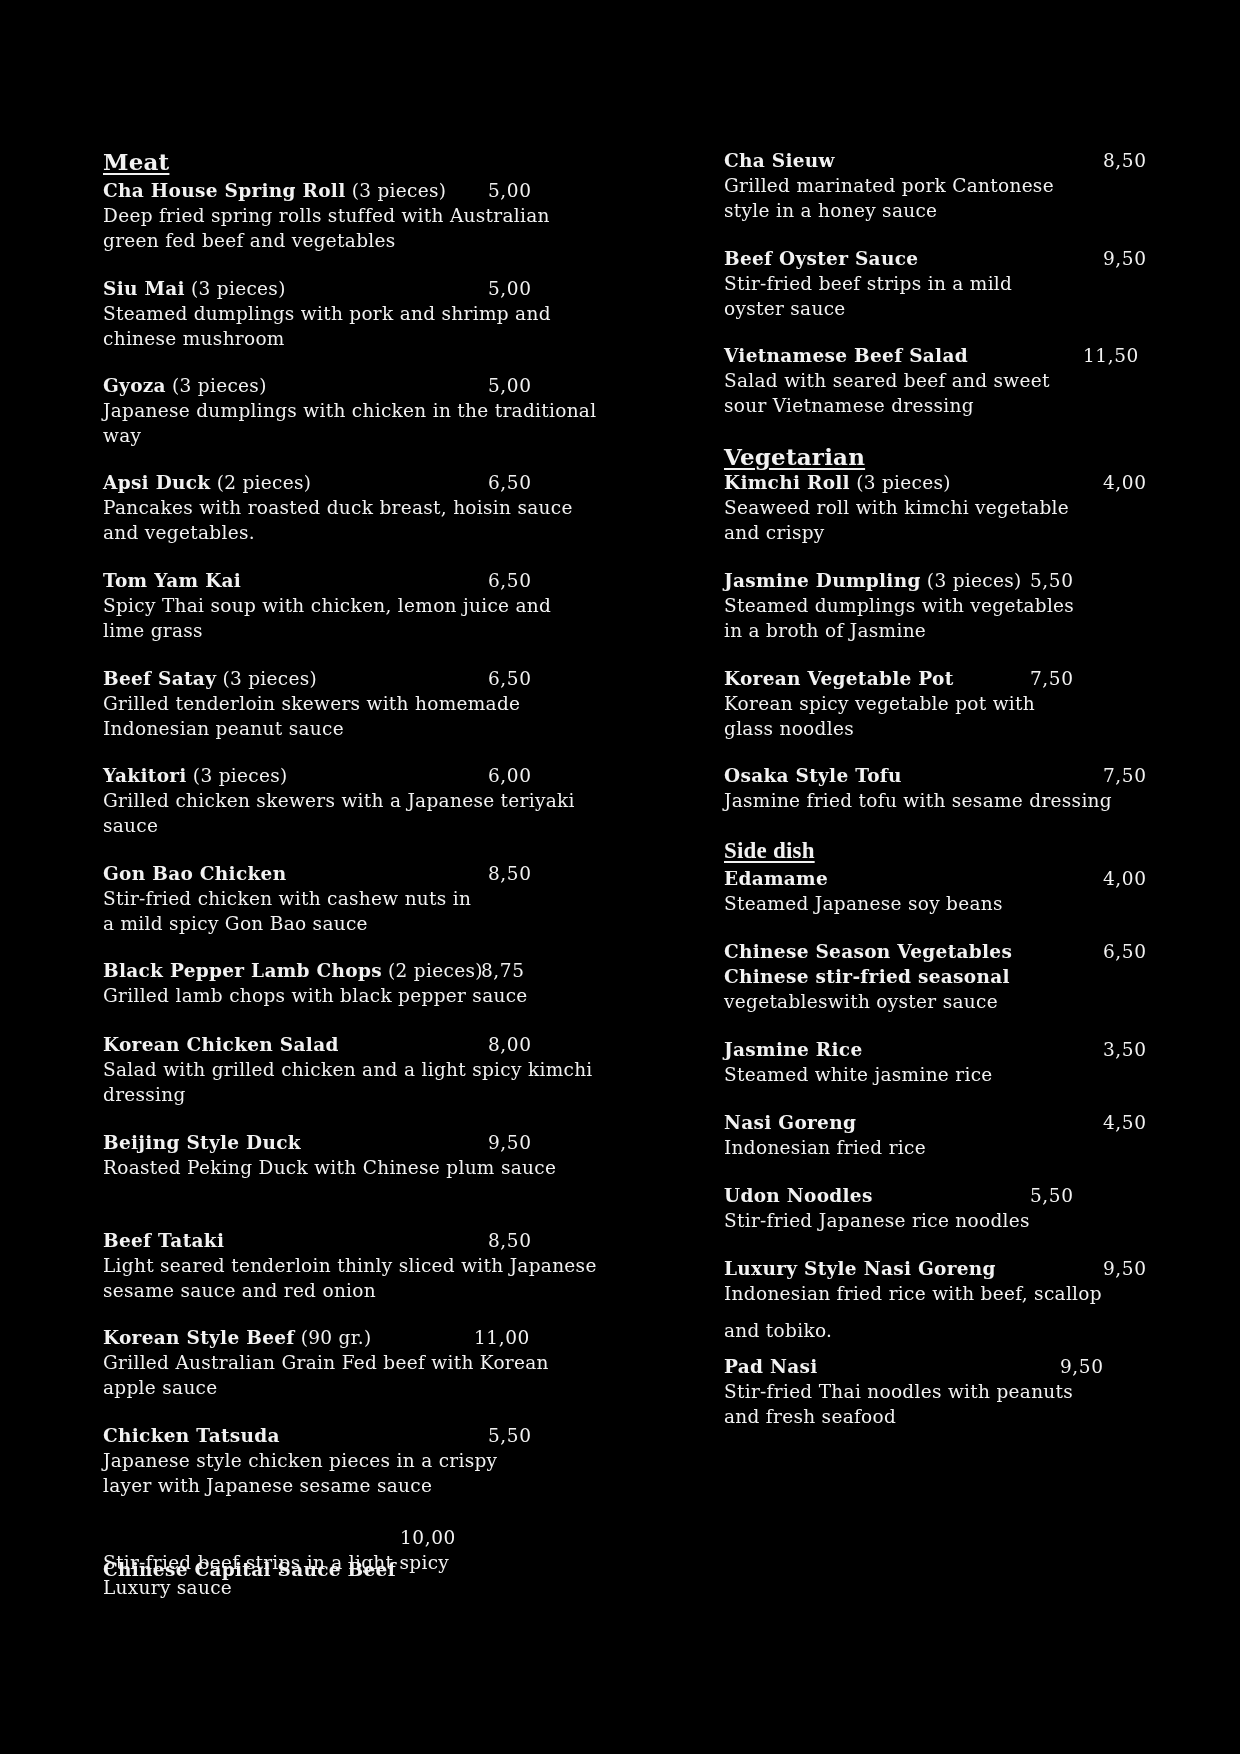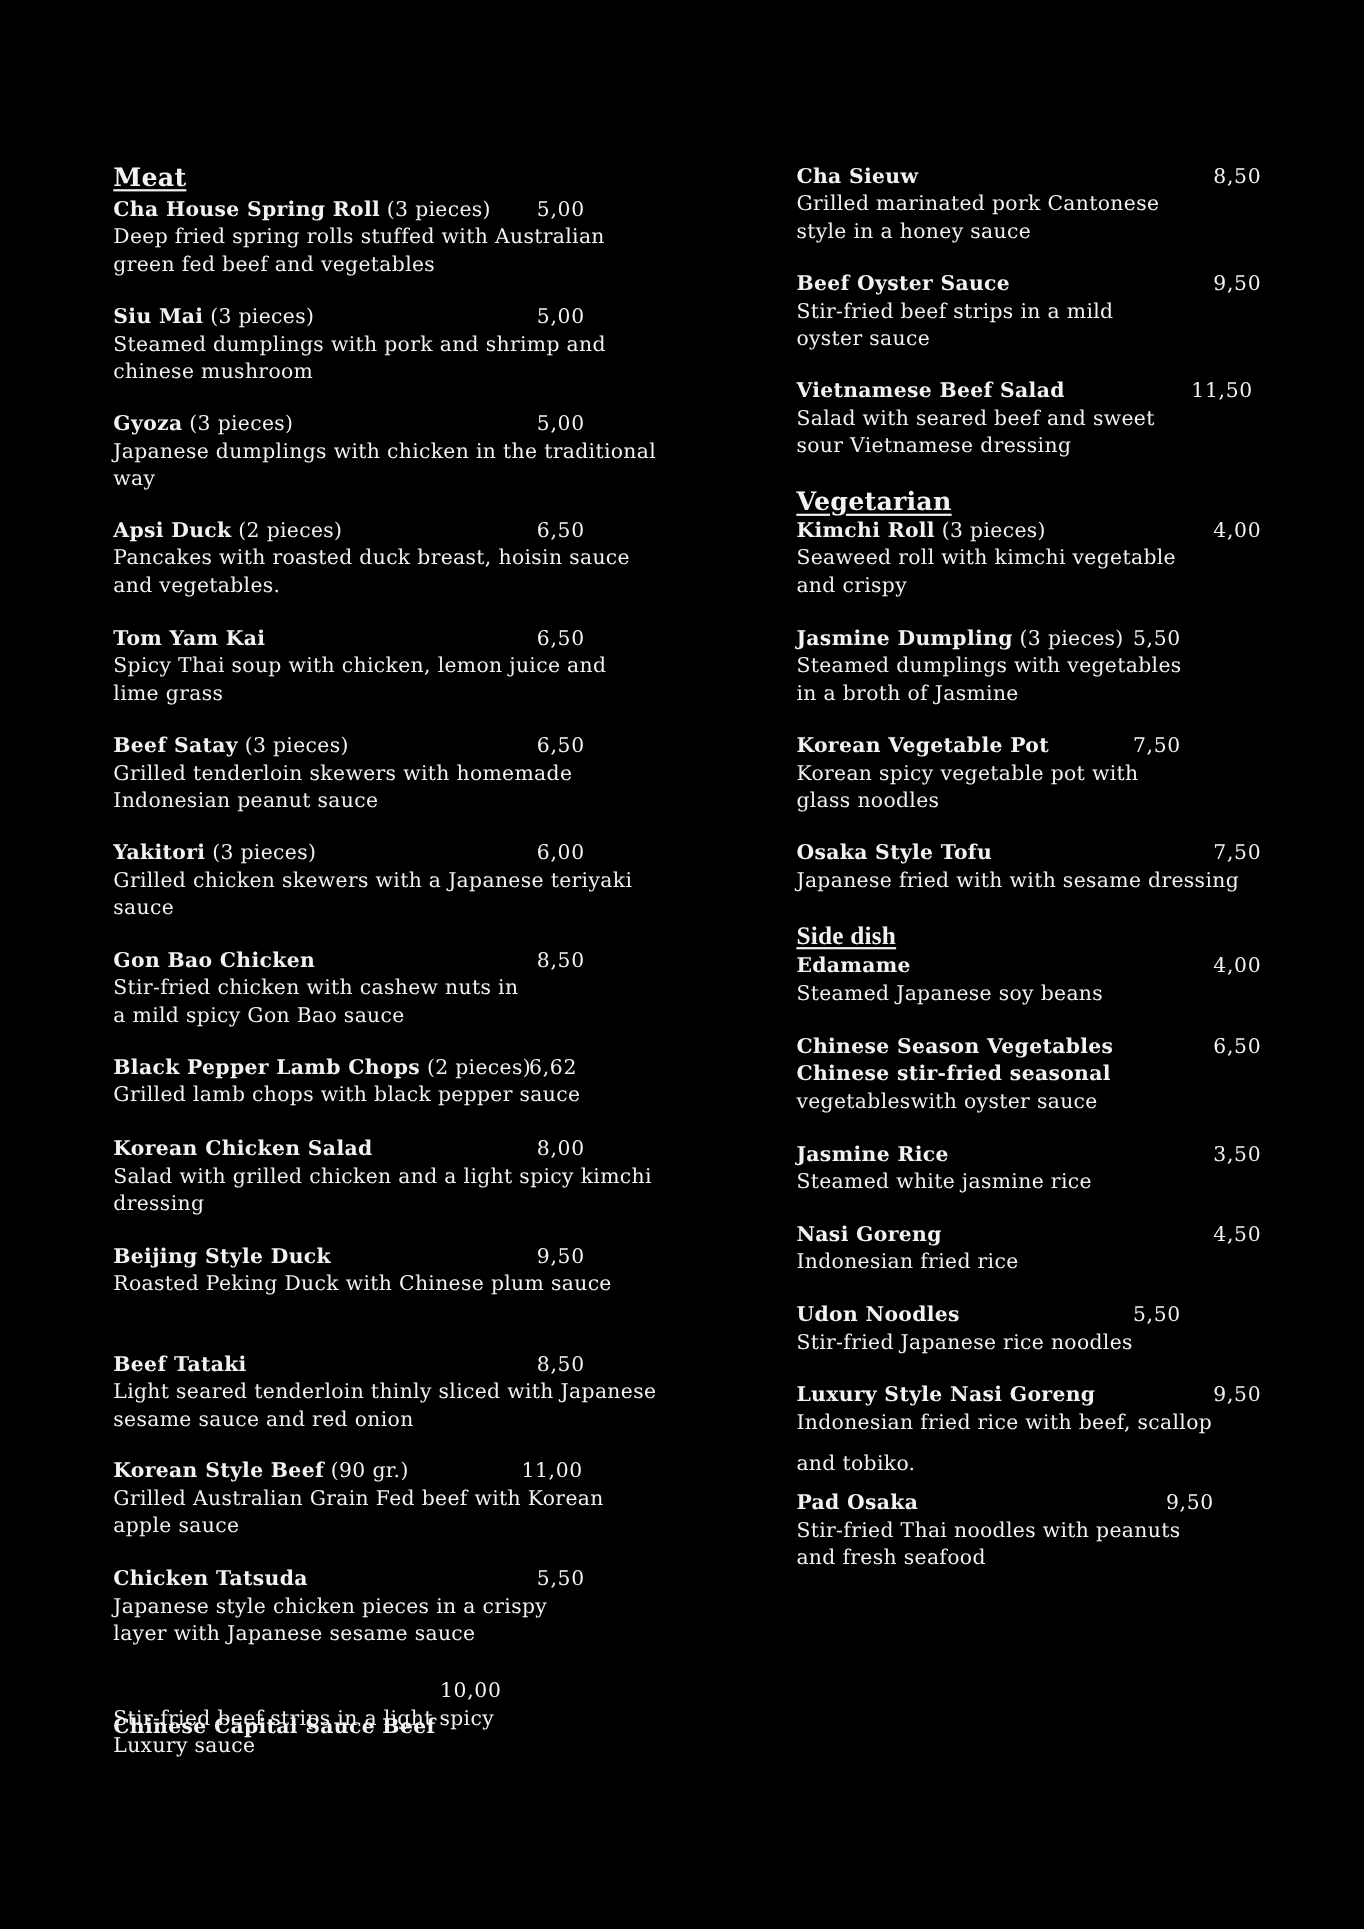--- a/index.html
+++ b/index.html
@@ -61,21 +61,21 @@
       <div class="line" style="top: 50px;">sauce</div>
     </div>
     <div class="item" style="left: 103px; top: 861px;">
       <div class="line" style="top: 0px;"><span class="name">Gon Bao Chicken</span></div>
       <div class="price" style="left: 385px;">8,50</div>
       <div class="line" style="top: 25px;">Stir-fried chicken with cashew nuts in</div>
       <div class="line" style="top: 50px;">a mild spicy Gon Bao sauce</div>
     </div>
     <div class="item" style="left: 103px; top: 958px;">
       <div class="line" style="top: 0px;"><span class="name">Black Pepper Lamb Chops</span> <span class="note">(2 pieces)</span></div>
-      <div class="price" style="left: 378px;">6,62</div>
+      <div class="price" style="left: 378px;">8,75</div>
       <div class="line" style="top: 25px;">Grilled lamb chops with black pepper sauce</div>
     </div>
     <div class="item" style="left: 103px; top: 1032px;">
       <div class="line" style="top: 0px;"><span class="name">Korean Chicken Salad</span></div>
       <div class="price" style="left: 385px;">8,00</div>
       <div class="line" style="top: 25px;">Salad with grilled chicken and a light spicy kimchi</div>
       <div class="line" style="top: 50px;">dressing</div>
     </div>
     <div class="item" style="left: 103px; top: 1130px;">
       <div class="line" style="top: 0px;"><span class="name">Beijing Style Duck</span></div>
@@ -139,21 +139,21 @@
     </div>
     <div class="item" style="left: 724px; top: 666px;">
       <div class="line" style="top: 0px;"><span class="name">Korean Vegetable Pot</span></div>
       <div class="price" style="left: 306px;">7,50</div>
       <div class="line" style="top: 25px;">Korean spicy vegetable pot with</div>
       <div class="line" style="top: 50px;">glass noodles</div>
     </div>
     <div class="item" style="left: 724px; top: 763px;">
       <div class="line" style="top: 0px;"><span class="name">Osaka Style Tofu</span></div>
       <div class="price" style="left: 379px;">7,50</div>
-      <div class="line" style="top: 25px;">Japanese fried with with sesame dressing</div>
+      <div class="line" style="top: 25px;">Jasmine fried tofu with sesame dressing</div>
     </div>
     <div class="heading" style="left: 724px; top: 838px; font-family: Liberation Serif, serif;">Side dish</div>
     <div class="item" style="left: 724px; top: 866px;">
       <div class="line" style="top: 0px;"><span class="name">Edamame</span></div>
       <div class="price" style="left: 379px;">4,00</div>
       <div class="line" style="top: 25px;">Steamed Japanese soy beans</div>
     </div>
     <div class="item" style="left: 724px; top: 939px;">
       <div class="line" style="top: 0px;"><span class="name">Chinese Season Vegetables</span></div>
       <div class="price" style="left: 379px;">6,50</div>
@@ -175,18 +175,18 @@
       <div class="price" style="left: 306px;">5,50</div>
       <div class="line" style="top: 25px;">Stir-fried Japanese rice noodles</div>
     </div>
     <div class="item" style="left: 724px; top: 1256px;">
       <div class="line" style="top: 0px;"><span class="name">Luxury Style Nasi Goreng</span></div>
       <div class="price" style="left: 379px;">9,50</div>
       <div class="line" style="top: 25px;">Indonesian fried rice with beef, scallop</div>
       <div class="line" style="top: 62px;">and tobiko.</div>
     </div>
     <div class="item" style="left: 724px; top: 1354px;">
-      <div class="line" style="top: 0px;"><span class="name">Pad Osaka</span></div>
+      <div class="line" style="top: 0px;"><span class="name">Pad Nasi</span></div>
       <div class="price" style="left: 336px;">9,50</div>
       <div class="line" style="top: 25px;">Stir-fried Thai noodles with peanuts</div>
       <div class="line" style="top: 50px;">and fresh seafood</div>
     </div>
   </div>
 
 </body></html>

